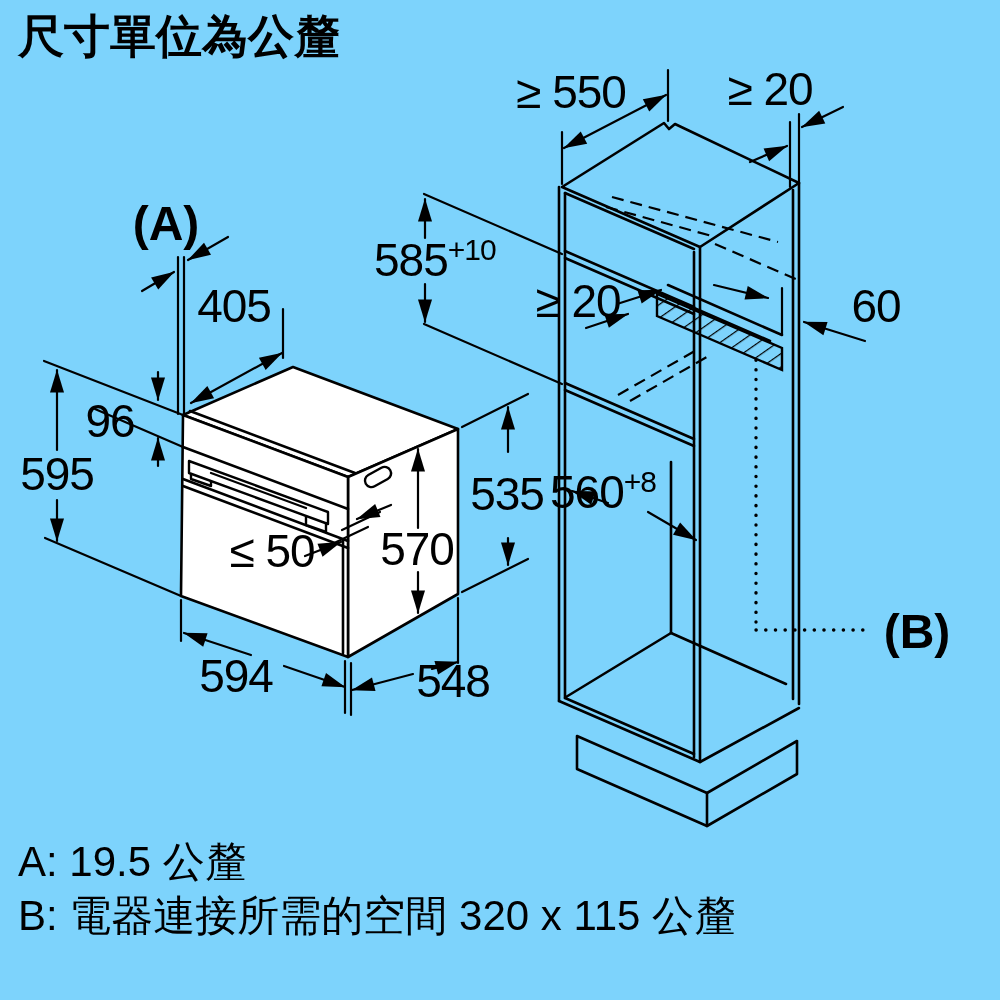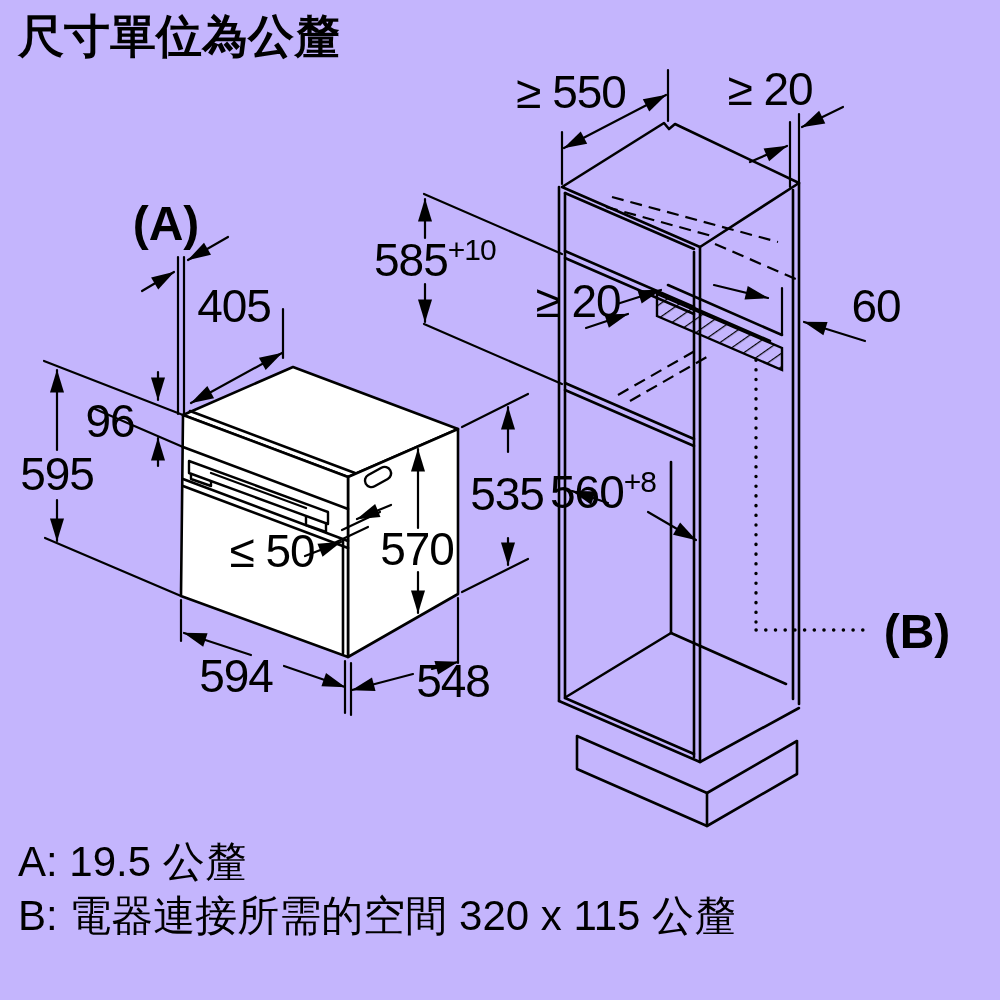--- a/index.html
+++ b/index.html
@@ -1,16 +1,16 @@
 <!DOCTYPE html>
 <html><head>
 <meta charset="utf-8">
 <style>
   html,body{margin:0;padding:0;background:#fff;}
-  .stage{width:1000px;height:1000px;position:relative;background:#c4b5fd;font-family:"Liberation Sans",sans-serif;}
+  .stage{width:1000px;height:1000px;position:relative;background:#7dd3fc;font-family:"Liberation Sans",sans-serif;}
   svg{display:block;}
   text{fill:#000;font-family:"Liberation Sans","DejaVu Sans",sans-serif;}
   .t-title{font-size:46px;font-weight:600;}
   .t-note{font-size:42px;font-weight:500;}
   .t-dim{font-size:46px;letter-spacing:-1px;}
   .t-sup{font-size:30px;letter-spacing:-1px;}
   .t-ref{font-size:48px;font-weight:bold;}
   .ln{stroke:#000;stroke-width:2.6;fill:none;stroke-linecap:round;stroke-linejoin:round;}
   .lnthin{stroke:#000;stroke-width:2.2;fill:none;stroke-linecap:round;}
   .face{fill:#fff;stroke:#000;stroke-width:2.6;stroke-linejoin:round;}

